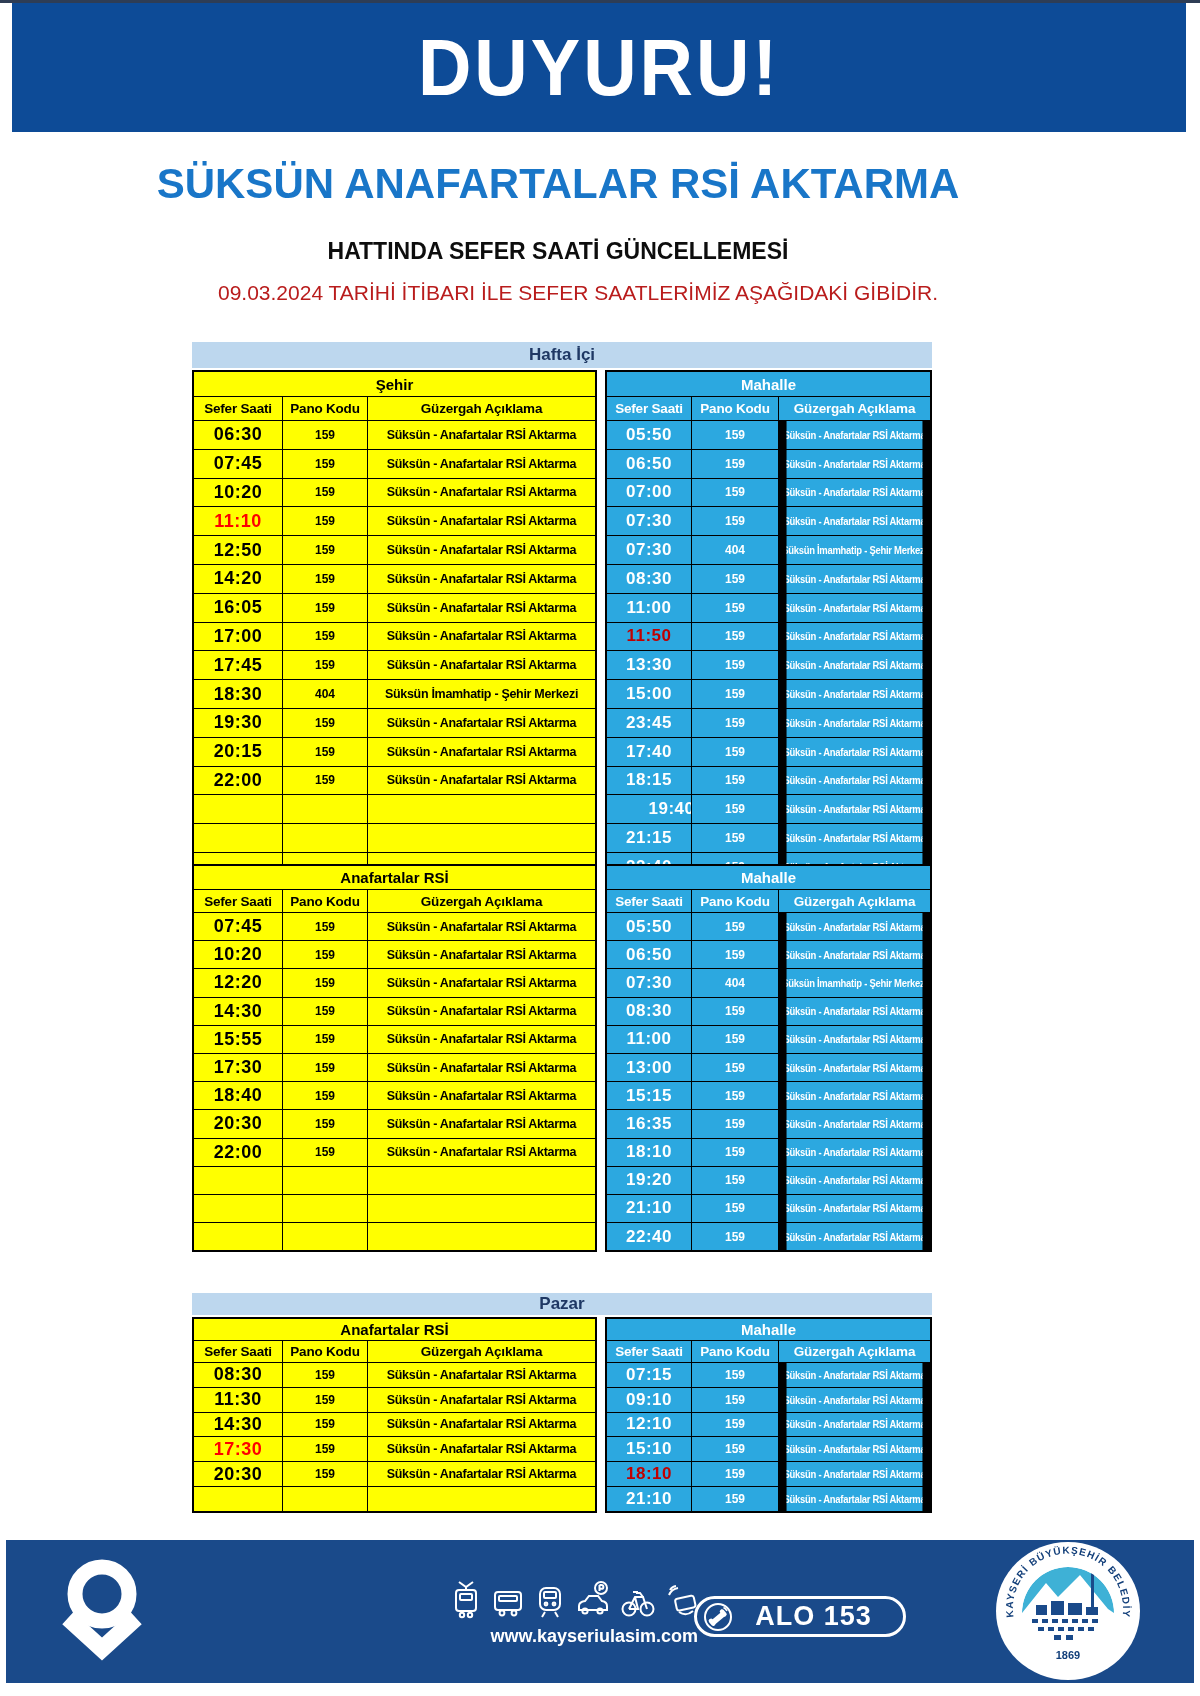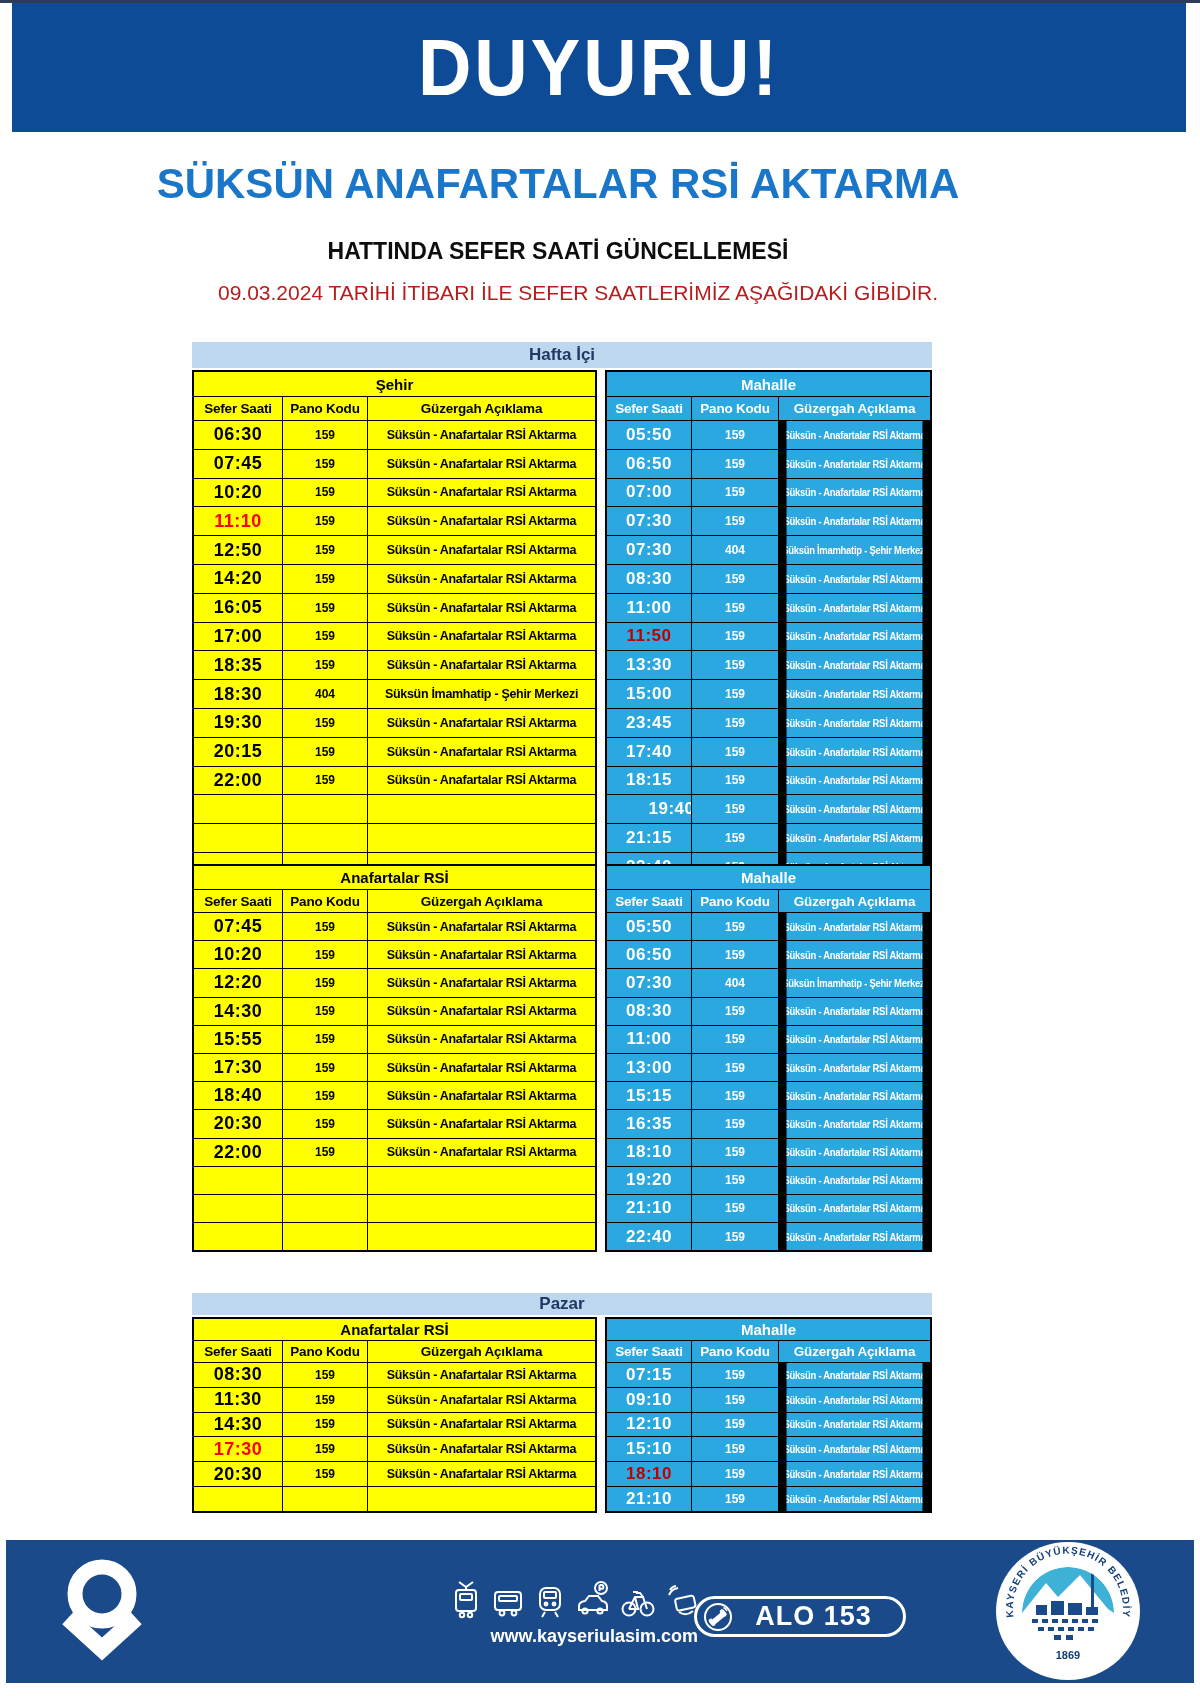--- a/index.html
+++ b/index.html
@@ -90,21 +90,21 @@
           <div class="cell desc" style="height: 27.8px;">Süksün - Anafartalar RSİ Aktarma</div>
           <div class="cell time" style="height: 27.8px;">14:20</div>
           <div class="cell code" style="height: 27.8px;">159</div>
           <div class="cell desc" style="height: 27.8px;">Süksün - Anafartalar RSİ Aktarma</div>
           <div class="cell time" style="height: 27.8px;">16:05</div>
           <div class="cell code" style="height: 27.8px;">159</div>
           <div class="cell desc" style="height: 27.8px;">Süksün - Anafartalar RSİ Aktarma</div>
           <div class="cell time" style="height: 27.8px;">17:00</div>
           <div class="cell code" style="height: 27.8px;">159</div>
           <div class="cell desc" style="height: 27.8px;">Süksün - Anafartalar RSİ Aktarma</div>
-          <div class="cell time" style="height: 27.8px;">18:35</div>
+          <div class="cell time" style="height: 27.8px;">17:45</div>
           <div class="cell code" style="height: 27.8px;">159</div>
           <div class="cell desc" style="height: 27.8px;">Süksün - Anafartalar RSİ Aktarma</div>
           <div class="cell time" style="height: 27.8px;">18:30</div>
           <div class="cell code" style="height: 27.8px;">404</div>
           <div class="cell desc" style="height: 27.8px;">Süksün İmamhatip - Şehir Merkezi</div>
           <div class="cell time" style="height: 27.8px;">19:30</div>
           <div class="cell code" style="height: 27.8px;">159</div>
           <div class="cell desc" style="height: 27.8px;">Süksün - Anafartalar RSİ Aktarma</div>
           <div class="cell time" style="height: 27.8px;">20:15</div>
           <div class="cell code" style="height: 27.8px;">159</div>

